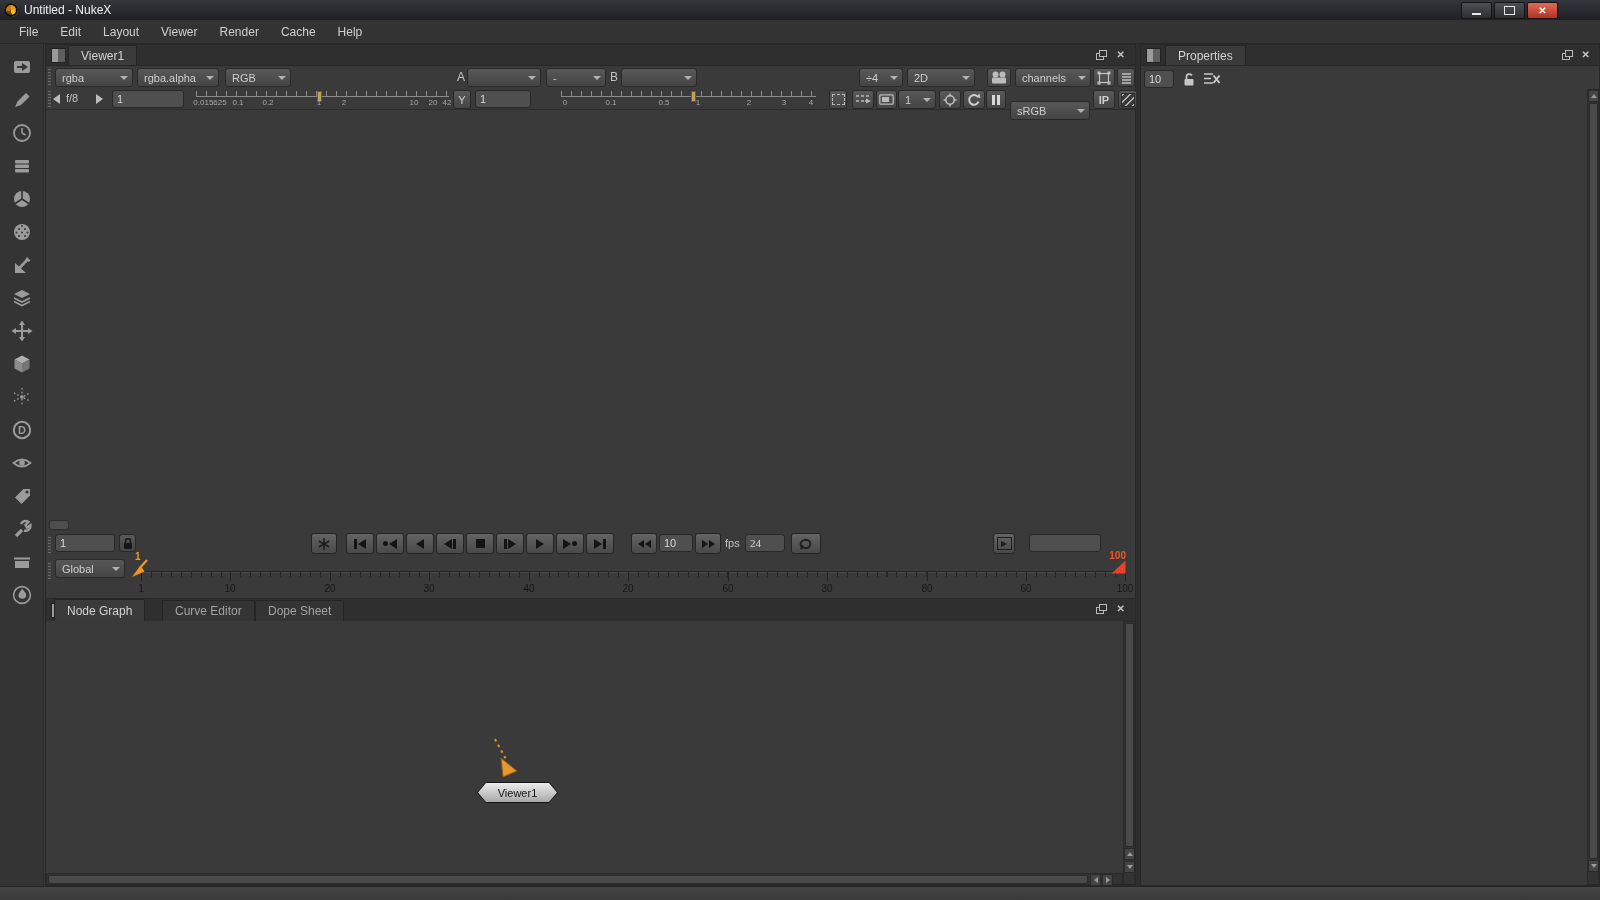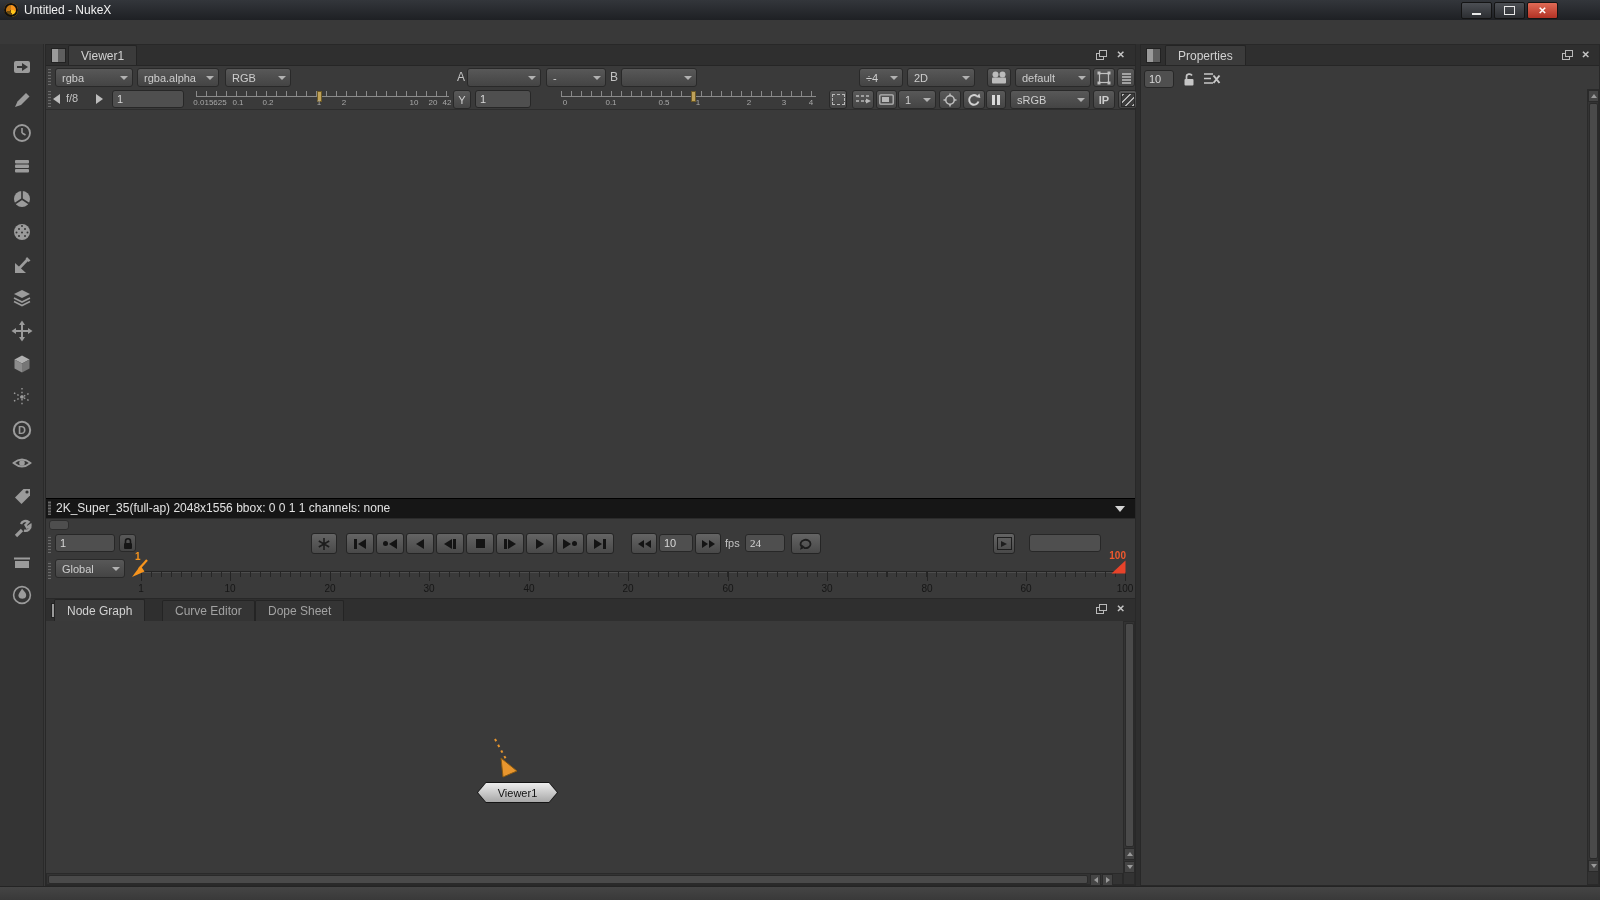--- a/index.html
+++ b/index.html
@@ -108,20 +108,29 @@
         </div>
       <div class="wbtn">
           <div class="glyph-max"></div>
         </div>
       <div class="wbtn close">
           <span class="glyph-x">✕</span>
         </div>
     </div>
   </div>
 
+  <div id="menubar">
+    <span class="menuitem">File</span>
+    <span class="menuitem">Edit</span>
+    <span class="menuitem">Layout</span>
+    <span class="menuitem">Viewer</span>
+    <span class="menuitem">Render</span>
+    <span class="menuitem">Cache</span>
+    <span class="menuitem">Help</span>
+  </div>
 
   <div id="toolbar">
     <div class="ticon">
         <svg width="22" height="22">
           <rect x="3" y="5" width="16" height="12" rx="2" fill="#9b9b9b"></rect>
           <path d="M6 11 h7" stroke="#343434" stroke-width="2"></path>
           <path d="M11 7 L17 11 L11 15 Z" fill="#343434"></path>
         </svg>
       </div>
     <div class="ticon">
@@ -289,21 +298,21 @@
           <i class="car"></i>
         </div>
       <div class="ibtn" style="left:941px;top:2px;width:24px">
           <svg width="16" height="13">
             <circle cx="4.5" cy="3.5" r="3" fill="#bcbcbc"></circle>
             <circle cx="11.5" cy="3.5" r="3" fill="#bcbcbc"></circle>
             <rect x="1" y="6.5" width="14" height="6" rx="1" fill="#bcbcbc"></rect>
           </svg>
         </div>
       <div class="dd" style="left:969px;top:2px;width:76px">
-          <span>default</span>
+          <span>channels</span>
           <i class="car"></i>
         </div>
       <div class="ibtn" style="left:1047px;top:2px;width:22px">
           <svg width="14" height="14">
             <rect x="2.5" y="2.5" width="9" height="9" fill="none" stroke="#c0c0c0" stroke-width="1.2"></rect>
             <rect x="0.5" y="0.5" width="3" height="3" fill="#c0c0c0"></rect>
             <rect x="10.5" y="0.5" width="3" height="3" fill="#c0c0c0"></rect>
             <rect x="0.5" y="10.5" width="3" height="3" fill="#c0c0c0"></rect>
             <rect x="10.5" y="10.5" width="3" height="3" fill="#c0c0c0"></rect>
           </svg>
@@ -386,38 +395,33 @@
       <div class="ibtn" style="left:917px;top:1px;width:22px">
           <svg width="14" height="14">
             <path d="M11.5 8.5 A4.8 4.8 0 1 1 9.8 3" fill="none" stroke="#d0d0d0" stroke-width="2"></path>
             <path d="M12.5 0.5 L13.3 5 L8.8 4 Z" fill="#d0d0d0"></path>
           </svg>
         </div>
       <div class="ibtn" style="left:940px;top:1px;width:20px;gap:2px">
           <div style="width:3px;height:10px;background:#d8d8d8"></div>
           <div style="width:3px;height:10px;background:#d8d8d8"></div>
         </div>
-      <div class="dd" style="left:964px;top:1px;width:80px">
+      <div class="dd" style="left:964px;top:12px;width:80px">
           <span>sRGB</span>
           <i class="car"></i>
         </div>
       <div class="ibtn" style="left:1047px;top:1px;width:22px;font-weight:bold;font-size:11px;color:#cdcdcd">
           <span>IP</span>
         </div>
       <div class="ibtn" style="left:1072px;top:1px;width:19px">
           <div style="width:12px;height:12px;border:1px solid #2b2b2b;background:repeating-linear-gradient(135deg,#b5b5b5 0 2px,#3c3c3c 2px 5px)"></div>
         </div>
     </div>
 
 
-    <div style="position:absolute;left:0;top:453px;width:1089px;height:19px;background:#161616;border-top:1px solid #000;border-bottom:1px solid #2b2b2b">
-      <div class="grip" style="top:2px;height:14px"></div>
-      <span style="position:absolute;left:10px;top:2px;font-size:12px;color:#e2e2e2;white-space:nowrap">2K_Super_35(full-ap) 2048x1556 bbox: 0 0 1 1 channels: none</span>
-      <div style="position:absolute;right:10px;top:7px;width:0;height:0;border-left:5px solid transparent;border-right:5px solid transparent;border-top:6px solid #d5d5d5"></div>
-    </div>
 
     <div style="position:absolute;left:3px;top:475px;width:18px;height:8px;background:#4e4e4e;border:1px solid #2d2d2d;border-radius:3px"></div>
 
     <div class="vrow" style="top:486px;height:26px;border-bottom:none">
       <div class="grip" style="top:4px;height:18px"></div>
       <input class="fld" style="left: 9px; top: 3px; width: 60px;" value="1">
       <div class="ibtn" style="left:73px;top:3px;width:17px;height:18px">
           <svg width="12" height="13">
             <path d="M3.5 6 V4.2 a2.5 2.5 0 0 1 5 0 V6" fill="none" stroke="#161616" stroke-width="1.6"></path>
             <rect x="2" y="6" width="8" height="6" rx="1" fill="#161616"></rect>

